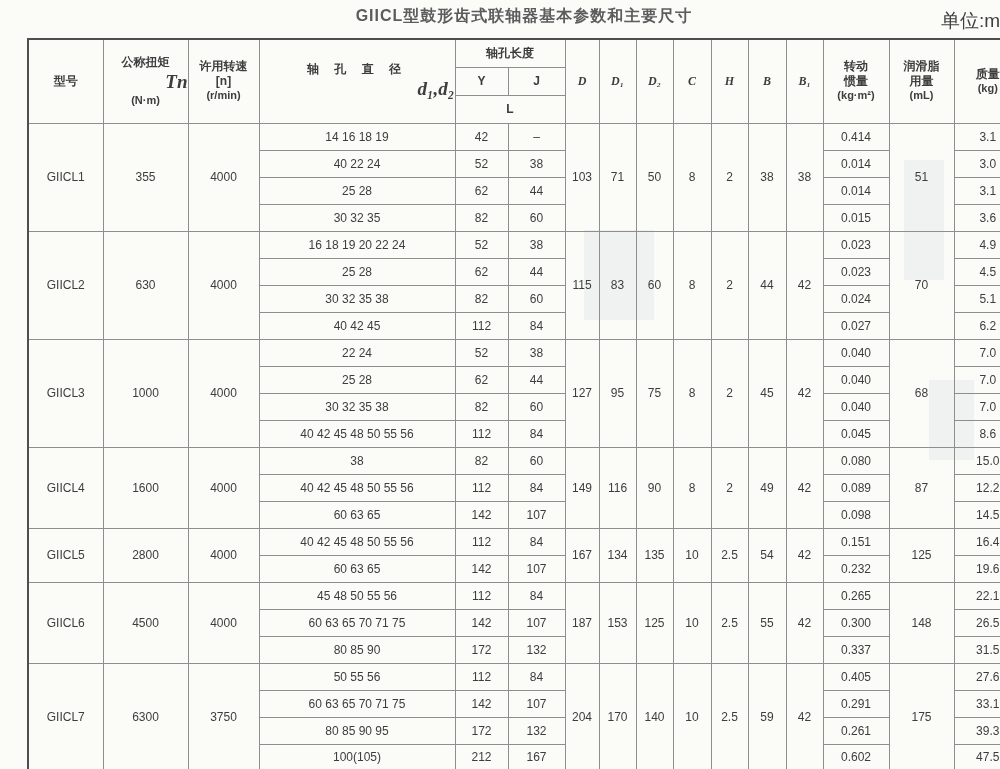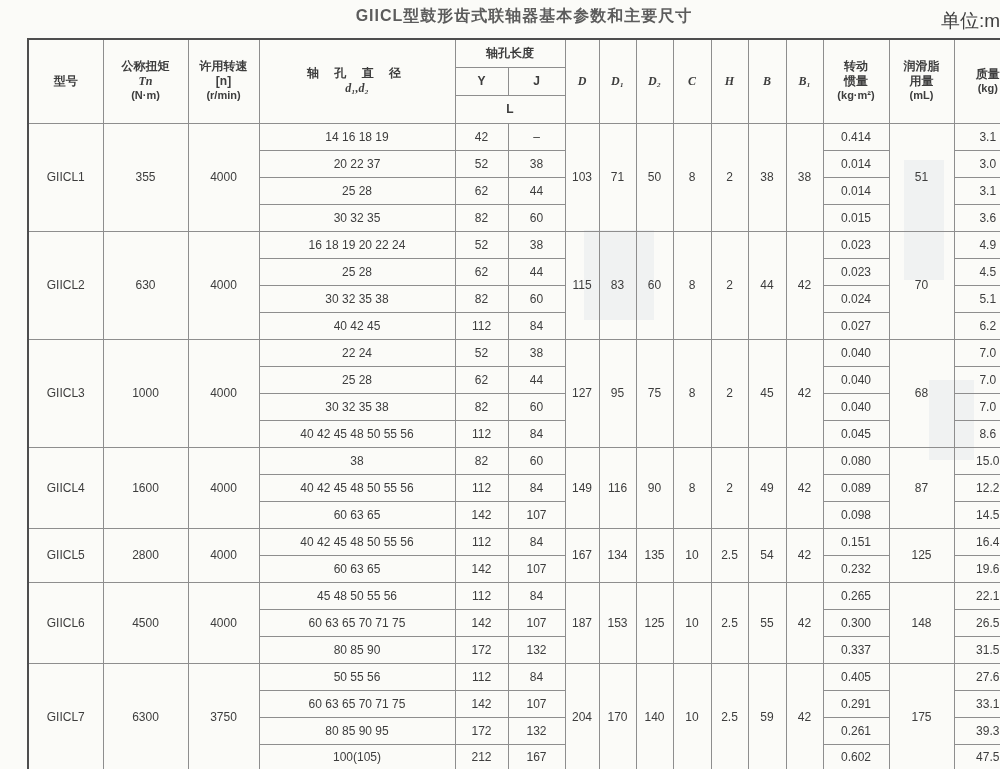--- a/index.html
+++ b/index.html
@@ -59,21 +59,22 @@
     color: #3d3d3d;
     overflow: hidden;
     white-space: nowrap;
   }
   thead tr { height: 28px; }
   tbody tr { height: 27px; }
   thead td { font-size: 12px; line-height: 1.25; font-weight: bold; }
   .ital {
     font-style: italic;
     font-family: "Liberation Serif", "DejaVu Serif", serif;
-    font-size: 12px;
+    font-size: 19px;
+    text-align: right;
   }
   .hdr-sub { font-size: 11px; }
   .spaced { letter-spacing: 6px; }
   .ghost {
     position: absolute;
     opacity: 0.05;
     background: #2a4a8a;
     pointer-events: none;
   }
 </style>
@@ -173,21 +174,21 @@
           <td rowspan="4">50</td>
           <td rowspan="4">8</td>
           <td rowspan="4">2</td>
           <td rowspan="4">38</td>
           <td rowspan="4">38</td>
           <td>0.414</td>
           <td rowspan="4">51</td>
           <td>3.1</td>
         </tr>
         <tr>
-          <td>20 22 37</td>
+          <td>40 22 24</td>
           <td>52</td>
           <td>38</td>
           <td>0.014</td>
           <td>3.0</td>
         </tr>
         <tr>
           <td>25 28</td>
           <td>62</td>
           <td>44</td>
           <td>0.014</td>

